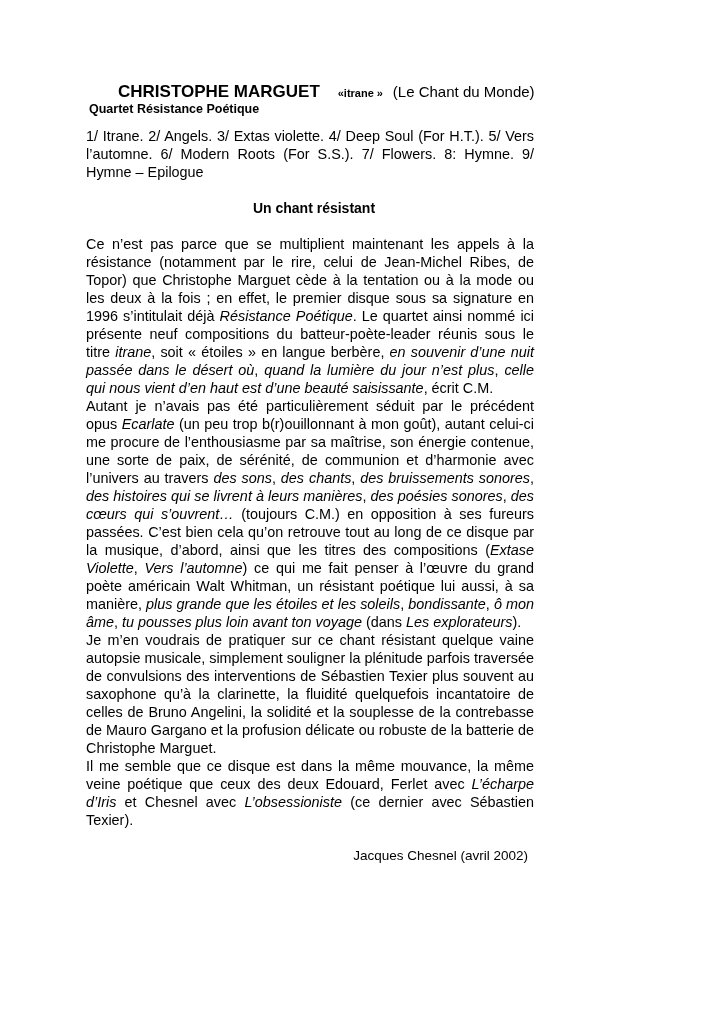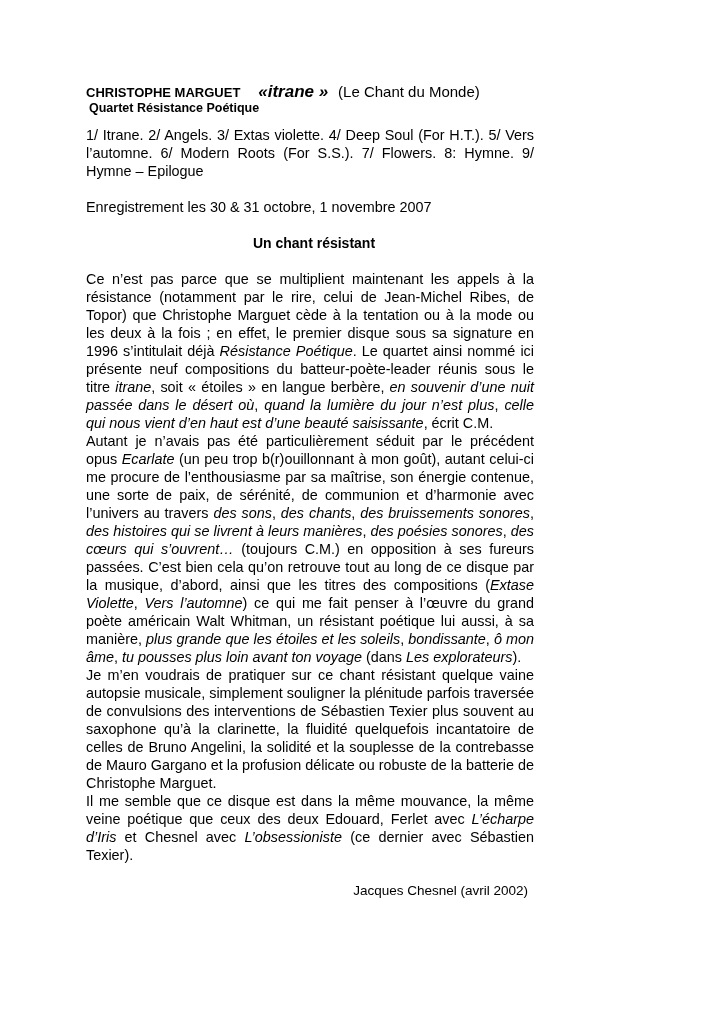--- a/index.html
+++ b/index.html
@@ -1,21 +1,21 @@
 <!DOCTYPE html>
 <html><head>
 <meta charset="utf-8">
 <style>
   html, body { margin: 0; padding: 0; background: #ffffff; }
   body { width: 724px; height: 1024px; position: relative; overflow: hidden;
          font-family: "Liberation Sans", sans-serif; color: #000; }
   .page { position: absolute; left: 86px; top: 83px; width: 448px; }
   .title-line { font-size: 14px; line-height: 17px; white-space: nowrap; }
-  .title-line .artist { font-weight: bold; font-size: 13px; }
-  .title-line .album { font-weight: bold; font-style: italic; font-size: 17px; margin-left: 14px; margin-top: 12px; }
+  .title-line .artist { font-weight: bold; font-size: 17px; margin-left: 32px; }
+  .title-line .album { font-weight: bold; font-size: 11px; margin-left: 14px; margin-top: 12px; }
   .title-line .label { font-size: 15px; margin-left: 6px; text-align: center; }
   .subtitle { font-weight: bold; font-size: 12.5px; line-height: 15px; margin-left: 3px; }
   p { margin: 0; font-size: 14.4px; line-height: 18px; text-align: justify; }
   .personnel { margin-top: 18px; }
   .tracks { margin-top: 10px; }
   .recording { margin-top: 18px; }
   .section-title { margin-top: 18px; text-align: center; font-weight: bold; font-size: 14px; line-height: 18px; padding-left: 8px; }
   .body { margin-top: 18px; }
   .signature { margin-top: 18px; text-align: right; font-size: 13.5px; line-height: 18px; padding-right: 6px; }
   i { }
@@ -25,21 +25,20 @@
 
 <div class="page">
   <div class="title-line">
     <span class="artist">CHRISTOPHE MARGUET</span>
     <span class="album">«itrane »</span>
     <span class="label">(Le Chant du Monde)</span>
   </div>
   <div class="subtitle">Quartet Résistance Poétique</div>
 
   <p class="tracks">1/ Itrane.  2/ Angels.  3/ Extas violette.  4/ Deep Soul (For H.T.).  5/ Vers l’automne.  6/ Modern Roots (For S.S.).  7/ Flowers.  8: Hymne.  9/ Hymne – Epilogue</p>
-  <p class="recording">Enregistrement les 30 &amp; 31 octobre, 1 novembre 2007</p>
 
   <div class="section-title">Un chant résistant</div>
 
   <div class="body" id="review-body">
       <p><span>Ce n’est pas parce que se multiplient maintenant les appels à la résistance (notamment par le rire, celui de Jean-Michel Ribes, de Topor) que Christophe Marguet cède à la tentation ou à la mode ou les deux à la fois ; en effet, le premier disque sous sa signature en 1996 s’intitulait déjà </span><i>Résistance Poétique</i><span>. Le quartet ainsi nommé ici présente neuf compositions du batteur-poète-leader réunis sous le titre </span><i>itrane</i><span>, soit « étoiles » en langue berbère, </span><i>en souvenir d’une nuit passée dans le désert où</i><span>, </span><i>quand la lumière du jour n’est plus</i><span>, </span><i>celle qui nous vient d’en haut est d’une beauté saisissante</i><span>, écrit C.M.</span></p>
       <p><span>Autant je n’avais pas été particulièrement séduit par le précédent opus </span><i>Ecarlate</i><span> (un peu trop b(r)ouillonnant à mon goût), autant celui-ci me procure de l’enthousiasme par sa maîtrise, son énergie contenue, une sorte de paix, de sérénité, de communion et d’harmonie avec l’univers au travers </span><i>des sons</i><span>, </span><i>des chants</i><span>, </span><i>des bruissements sonores</i><span>, </span><i>des histoires qui se livrent à leurs manières</i><span>, </span><i>des poésies sonores</i><span>, </span><i>des cœurs qui s’ouvrent…</i><span> (toujours C.M.) en opposition à ses fureurs passées. C’est bien cela qu’on retrouve tout au long de ce disque par la musique, d’abord, ainsi que les titres des compositions (</span><i>Extase Violette</i><span>, </span><i>Vers l’automne</i><span>) ce qui me fait penser à l’œuvre du grand poète américain Walt Whitman, un résistant poétique lui aussi, à sa manière, </span><i>plus grande que les étoiles et les soleils</i><span>, </span><i>bondissante</i><span>, </span><i>ô mon âme</i><span>, </span><i>tu pousses plus loin avant ton voyage</i><span> (dans </span><i>Les explorateurs</i><span>).</span></p>
       <p><span>Je m’en voudrais de pratiquer sur ce chant résistant quelque vaine autopsie musicale, simplement souligner la plénitude parfois traversée de convulsions des interventions de Sébastien Texier plus souvent au saxophone qu’à la clarinette, la fluidité quelquefois incantatoire de celles de Bruno Angelini, la solidité et la souplesse de la contrebasse de Mauro Gargano et la profusion délicate ou robuste de la batterie de Christophe Marguet.</span></p>
       <p><span>Il me semble que ce disque est dans la même mouvance, la même veine poétique que ceux des deux Edouard, Ferlet avec </span><i>L’écharpe d’Iris</i><span> et Chesnel avec </span><i>L’obsessioniste</i><span> (ce dernier avec Sébastien Texier).</span></p>
     </div>
 

